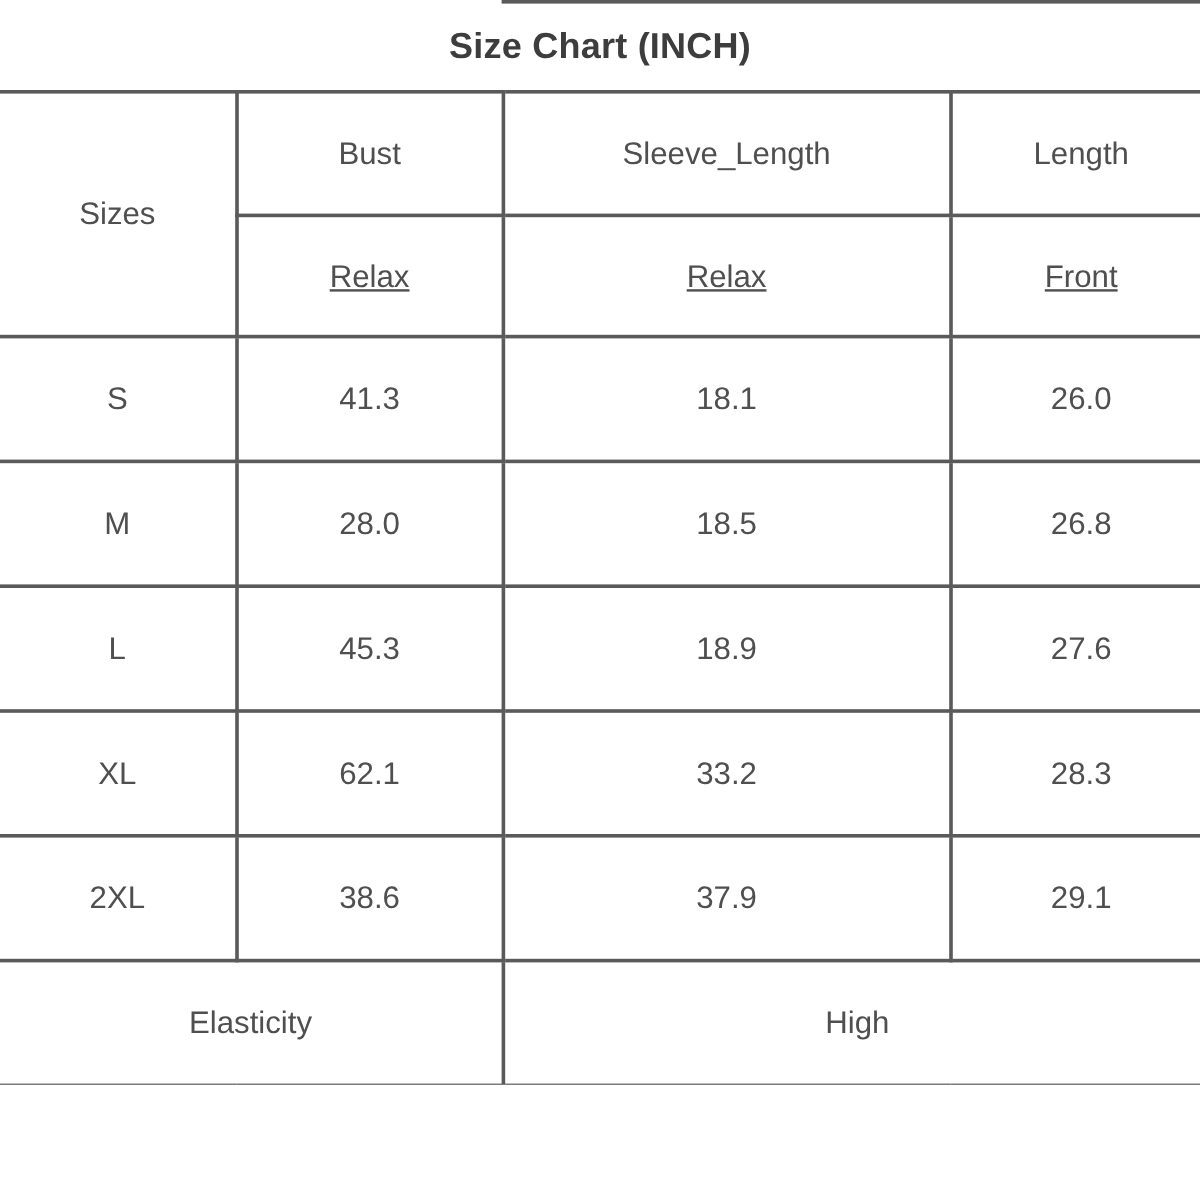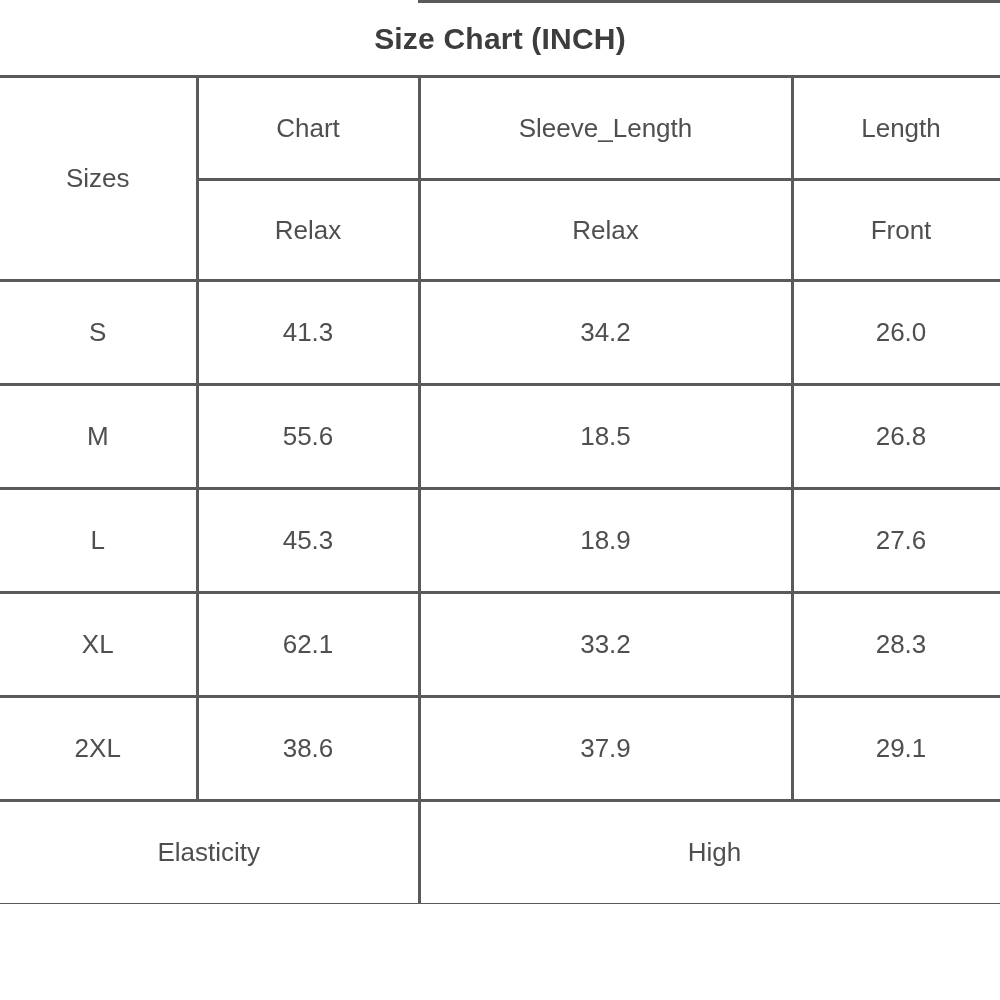--- a/index.html
+++ b/index.html
@@ -72,21 +72,21 @@
   table.size-chart th:first-child {
     border-left: none;
   }
 
   .col-sizes   { width: 197px; }
   .col-bust    { width: 222px; }
   .col-sleeve  { width: 373px; }
   .col-length  { width: 218px; }
 
   .row-head  td, .row-head th { height: 100px; }
-  .row-sub   td, .row-sub  th { height: 98px; }
+  .row-sub   td, .row-sub  th { height: 98px; text-decoration: underline; }
   .row-data  td               { height: 101px; }
   .row-foot  td               { height: 101px; margin-top: 32px; }
 
   .sizes-cell {
     font-size: 26px;
   }
   .group-head {
     font-size: 26px;
   }
   .sub-head {
@@ -118,39 +118,39 @@
     <table class="size-chart">
       <colgroup>
         <col class="col-sizes">
         <col class="col-bust">
         <col class="col-sleeve">
         <col class="col-length">
       </colgroup>
       <tbody>
         <tr class="row-head">
           <td class="sizes-cell" rowspan="2">Sizes</td>
-          <td class="group-head">Chart</td>
+          <td class="group-head">Bust</td>
           <td class="group-head">Sleeve_Length</td>
           <td class="group-head">Length</td>
         </tr>
         <tr class="row-sub">
           <td class="sub-head">Relax</td>
           <td class="sub-head">Relax</td>
           <td class="sub-head">Front</td>
         </tr>
 
         <tr class="row-data">
           <td>S</td>
           <td>41.3</td>
-          <td>34.2</td>
+          <td>18.1</td>
           <td>26.0</td>
         </tr>
         <tr class="row-data">
           <td>M</td>
-          <td>55.6</td>
+          <td>28.0</td>
           <td>18.5</td>
           <td>26.8</td>
         </tr>
         <tr class="row-data">
           <td>L</td>
           <td>45.3</td>
           <td>18.9</td>
           <td>27.6</td>
         </tr>
         <tr class="row-data">

